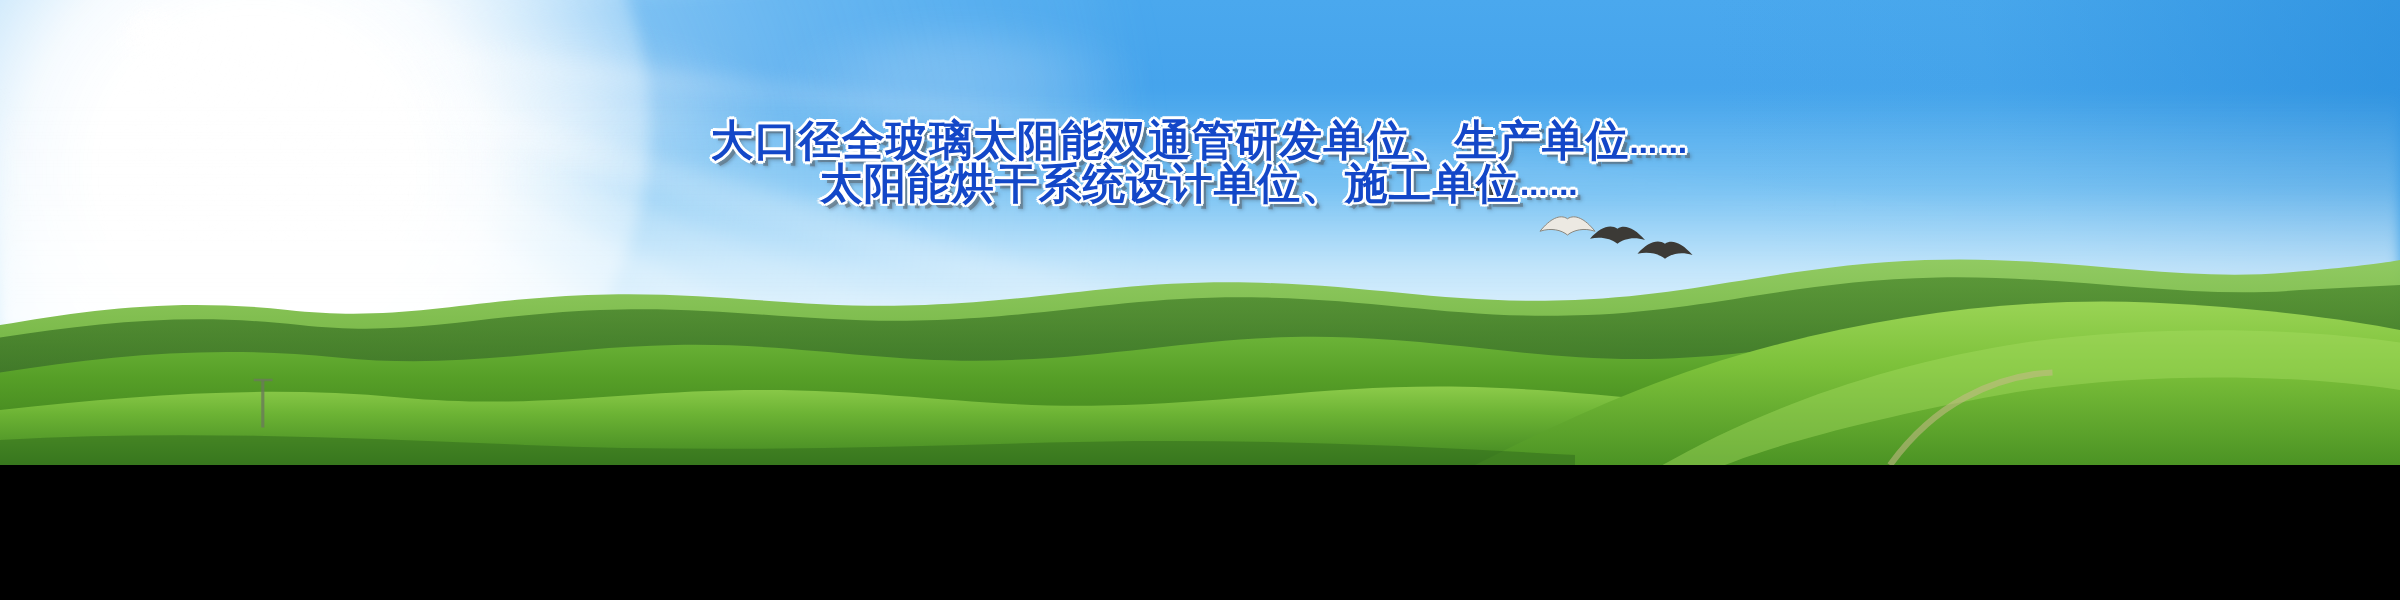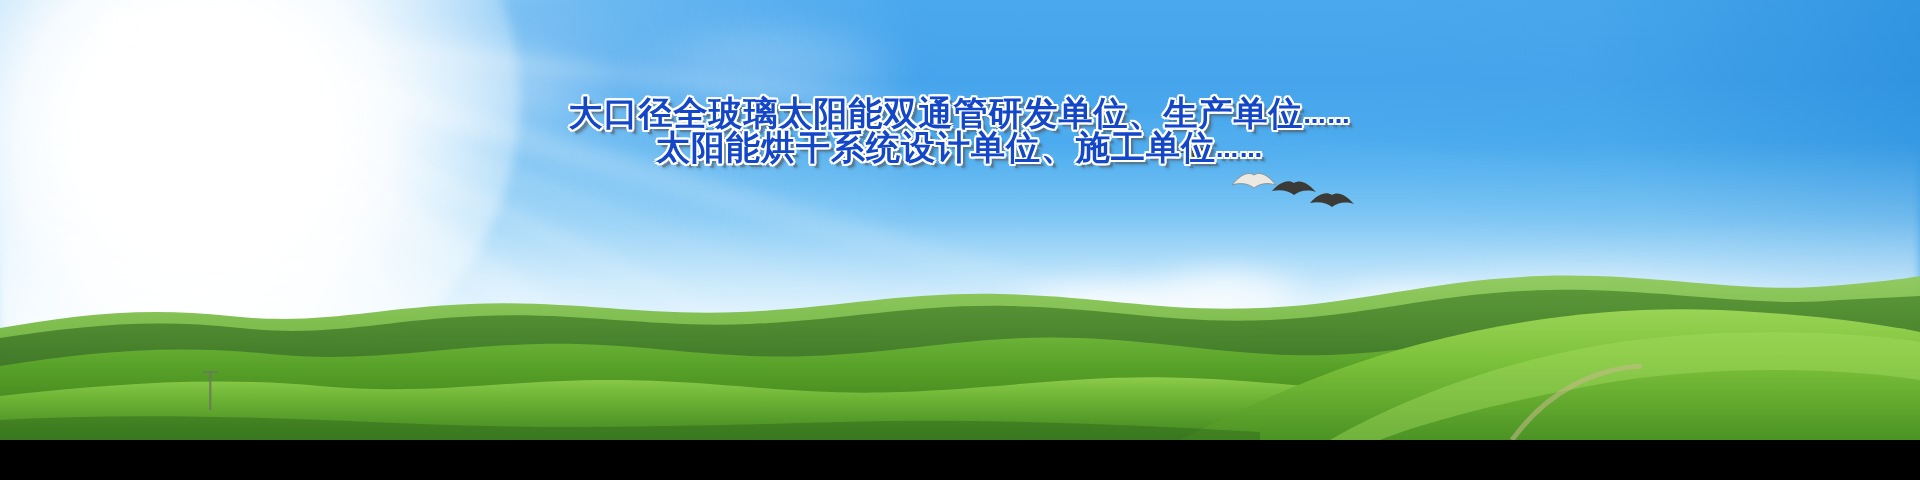--- a/index.html
+++ b/index.html
@@ -1,20 +1,20 @@
 <!DOCTYPE html>
 <html><head>
 <meta charset="utf-8">
 <style>
   * { margin:0; padding:0; box-sizing:border-box; }
   html,body { width:1920px; height:480px; overflow:hidden; background:#000; }
 
   .banner{
     position:relative;
-    width:1920px; height:440px;
+    width:1920px; height:372px;
     overflow:hidden;
     font-family:"DejaVu Sans","Liberation Sans",sans-serif;
   }
 
   
   .sky{
     position:absolute; inset:0;
     background:
       linear-gradient(to bottom,
         #4aa8ee 0%,

